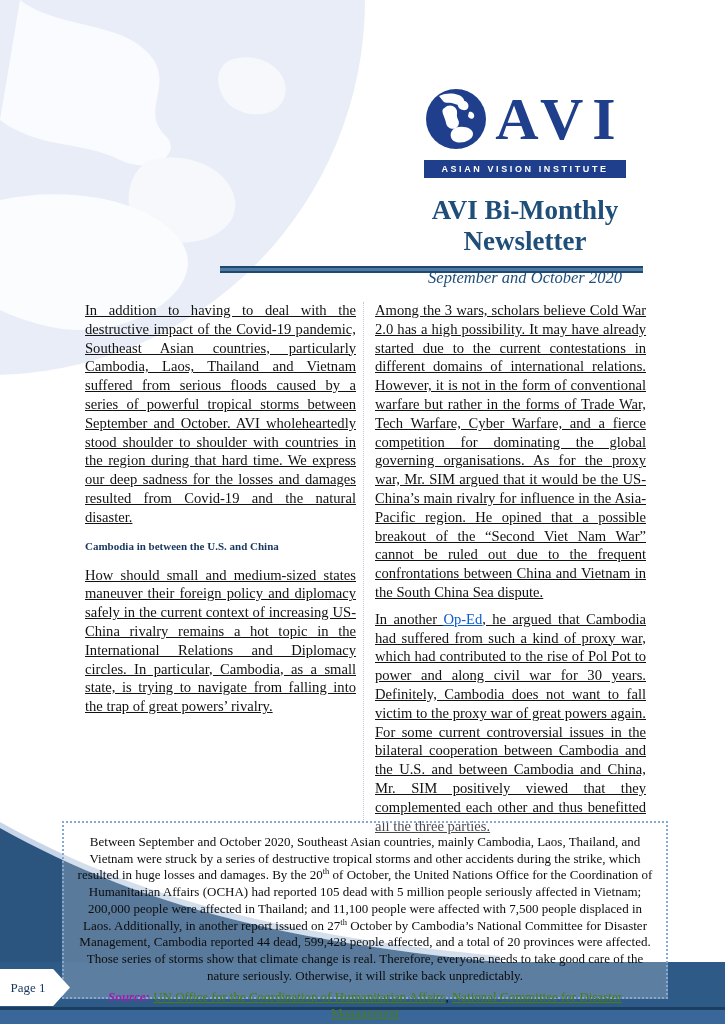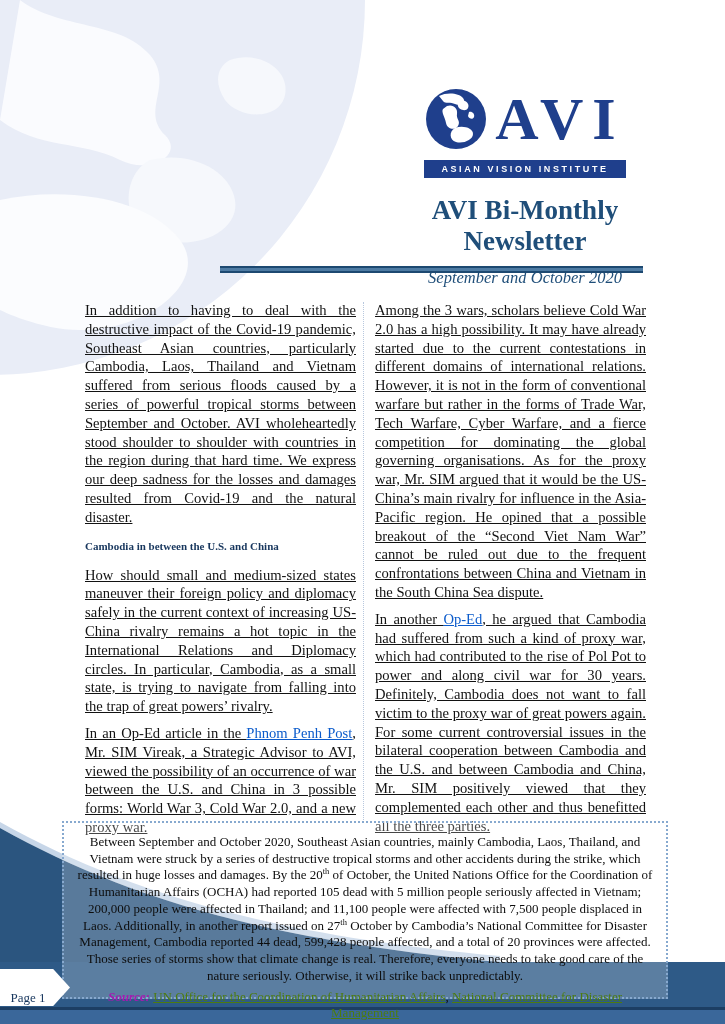--- a/index.html
+++ b/index.html
@@ -45,21 +45,21 @@
 
   .disaster-box { position:absolute; left:62px; top:821px; width:606px; height:178px;
     border:2px dotted #87A9CF; background:rgba(255,255,255,0.22);
     padding:6px 11px 4px 11px; z-index:2; }
   .disaster-title { text-align:right; font-weight:bold; font-size:14.5px; color:#0d0d0d; }
   .disaster-body { margin-top:5px; text-align:center; font-size:13px; line-height:16.7px; color:#0d0d0d; }
   .disaster-source { margin-top:5px; text-align:center; font-size:13px; color:#0d0d0d; }
 
   .page-badge { position:absolute; left:0; top:969px; width:70px; height:37px; z-index:3;
     background:#ffffff; clip-path:polygon(0 0, 76% 0, 100% 50%, 76% 100%, 0 100%);
-    display:flex; align-items:flex-end; justify-content:center; padding-right:14px;
+    display:flex; align-items:center; justify-content:center; padding-right:14px;
     font-size:13px; color:#17365D; }
 </style>
 </head>
 <body>
 
 <div class="page">
 
   <svg class="watermark" width="420" height="400" viewBox="0 0 420 400" aria-hidden="true">
     <circle cx="-10" cy="0" r="375" fill="#E9EDF7"></circle>
     <path d="M20,0 C60,30 120,20 150,55 C175,85 140,110 165,135 C185,155 150,175 120,160 C80,140 40,150 0,120 Z" fill="#FAFBFE"></path>
@@ -95,21 +95,20 @@
     <div class="issue-date">September and October 2020</div>
   </div>
 
   <div class="header-divider"></div>
 
   <div class="columns">
     <div class="col">
       <p>In addition to having to deal with the destructive impact of the Covid-19 pandemic, Southeast Asian countries, particularly Cambodia, Laos, Thailand and Vietnam suffered from serious floods caused by a series of powerful tropical storms between September and October. AVI wholeheartedly stood shoulder to shoulder with countries in the region during that hard time. We express our deep sadness for the losses and damages resulted from Covid-19 and the natural disaster.</p>
       <div class="section-heading">Cambodia in between the U.S. and China</div>
       <p>How should small and medium-sized states maneuver their foreign policy and diplomacy safely in the current context of increasing US-China rivalry remains a hot topic in the International Relations and Diplomacy circles. In particular, Cambodia, as a small state, is trying to navigate from falling into the trap of great powers’ rivalry.</p>
-      <p>In an Op-Ed article in the <a class="link">Phnom Penh Post</a>, Mr. SIM Vireak, a Strategic Advisor to AVI, viewed the possibility of an occurrence of war between the U.S. and China in 3 possible forms: World War 3, Cold War 2.0, and a new proxy war.</p>
     </div>
     <div class="col">
       <p>Among the 3 wars, scholars believe Cold War 2.0 has a high possibility. It may have already started due to the current contestations in different domains of international relations. However, it is not in the form of conventional warfare but rather in the forms of Trade War, Tech Warfare, Cyber Warfare, and a fierce competition for dominating the global governing organisations. As for the proxy war, Mr. SIM argued that it would be the US- China’s main rivalry for influence in the Asia-Pacific region. He opined that a possible breakout of the “Second Viet Nam War” cannot be ruled out due to the frequent confrontations between China and Vietnam in the South China Sea dispute.</p>
       <p>In another <a class="link">Op-Ed</a>, he argued that Cambodia had suffered from such a kind of proxy war, which had contributed to the rise of Pol Pot to power and along civil war for 30 years. Definitely, Cambodia does not want to fall victim to the proxy war of great powers again. For some current controversial issues in the bilateral cooperation between Cambodia and the U.S. and between Cambodia and China, Mr. SIM positively viewed that they complemented each other and thus benefitted all the three parties.</p>
     </div>
   </div>
   <div class="column-divider"></div>
 
   <div class="disaster-box">
     <div class="disaster-body">Between September and October 2020, Southeast Asian countries, mainly Cambodia, Laos, Thailand, and Vietnam were struck by a series of destructive tropical storms and other accidents during the strike, which resulted in huge losses and damages. By the 20<sup>th</sup> of October, the United Nations Office for the Coordination of Humanitarian Affairs (OCHA) had reported 105 dead with 5 million people seriously affected in Vietnam; 200,000 people were affected in Thailand; and 11,100 people were affected with 7,500 people displaced in Laos. Additionally, in another report issued on 27<sup>th</sup> October by Cambodia’s National Committee for Disaster Management, Cambodia reported 44 dead, 599,428 people affected, and a total of 20 provinces were affected. Those series of storms show that climate change is real. Therefore, everyone needs to take good care of the nature seriously. Otherwise, it will strike back unpredictably.</div>

